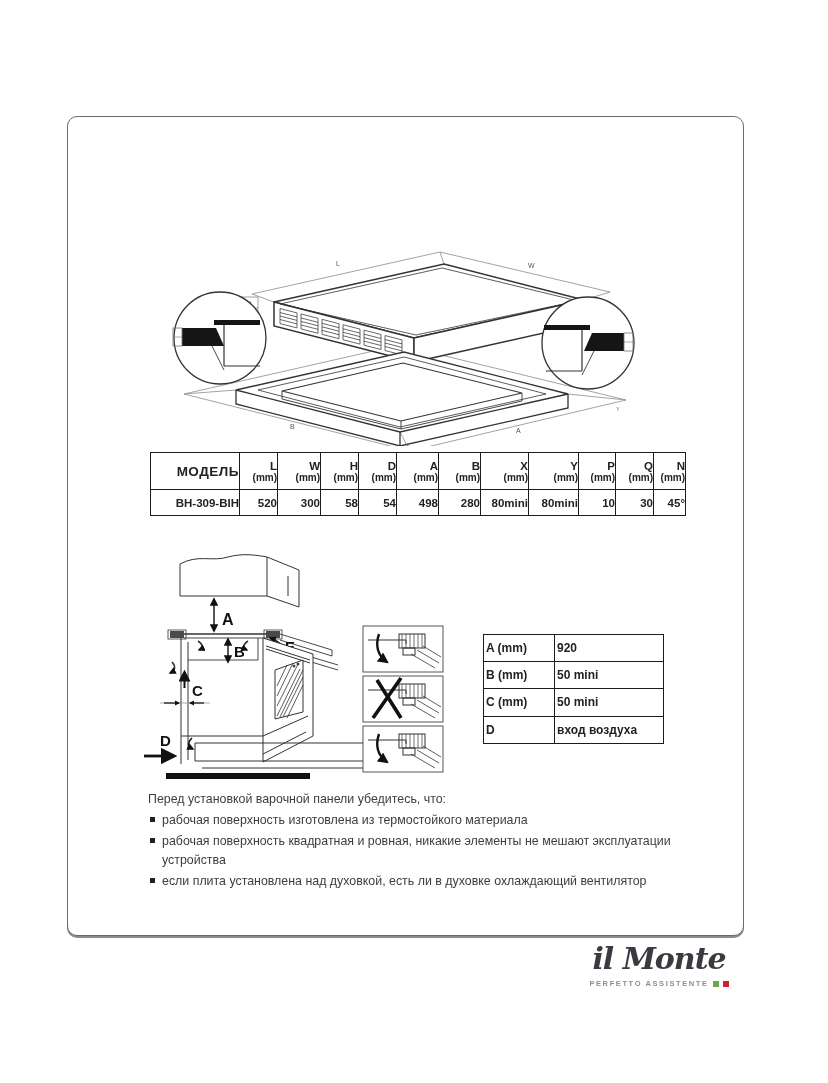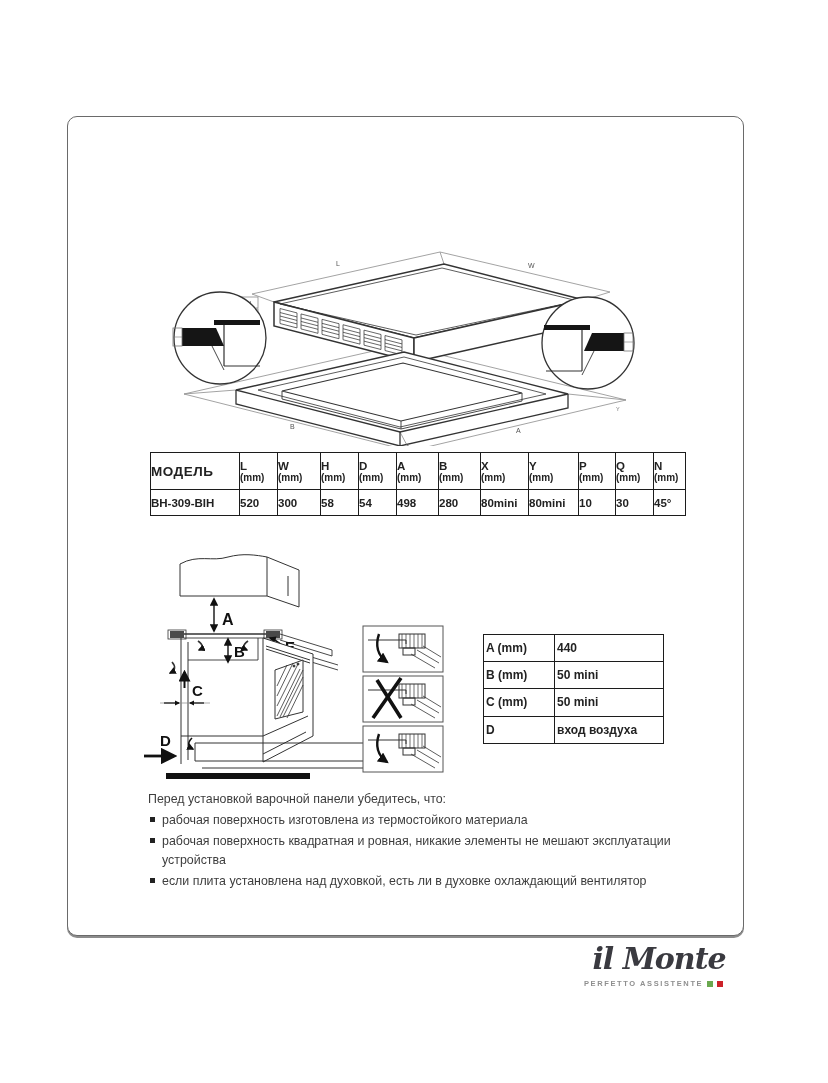--- a/index.html
+++ b/index.html
@@ -8,21 +8,21 @@
   .card{position:absolute;left:67px;top:116px;width:675px;height:818px;background:#fff;
         border:1.5px solid #6a6a6a;border-radius:10px;box-shadow:0 2px 0 rgba(45,45,45,.55);}
   .intro{position:absolute;left:148px;top:199px;width:548px;font-size:12.6px;line-height:20px;
          color:#404040;letter-spacing:-0.1px;}
   svg text{font-family:"Liberation Sans",sans-serif;}
   .hobsvg{position:absolute;left:156px;top:250px;}
   .instsvg{position:absolute;left:140px;top:546px;}
 
   
   .dimtab{position:absolute;left:150px;top:452px;width:535px;border-collapse:collapse;table-layout:fixed;}
-  .dimtab td{border:1.6px solid #1c1c1c;text-align:left;vertical-align:middle;padding:0;
+  .dimtab td{border:1.6px solid #1c1c1c;text-align:right;vertical-align:middle;padding:0;
              font-weight:bold;color:#222;}
   .dimtab .hrow td{height:36px;}
   .dimtab .drow td{height:25px;font-size:11.5px;}
   .dimtab .model-h{font-size:13.5px;letter-spacing:.5px;}
   .dimtab .cl{font-size:11.5px;line-height:12px;}
   .dimtab .cu{font-size:10px;line-height:11px;}
   .dimtab .model-v{font-size:11.5px;}
 
   
   .cleartab{position:absolute;left:483px;top:634px;width:181px;border-collapse:collapse;table-layout:fixed;}
@@ -33,21 +33,21 @@
   
   .checklist{position:absolute;left:148px;top:790px;width:565px;font-size:12.4px;line-height:19px;color:#3d3d3d;}
   .checklist .chead{margin-bottom:2px;}
   .citem{display:flex;align-items:flex-start;margin-top:2px;}
   .bullet-square{flex:0 0 auto;width:5px;height:5px;background:#222;margin:6px 7px 0 2px;}
 
   
   .logo{position:absolute;left:584px;top:942px;width:150px;text-align:center;}
   .brand{font-family:"DejaVu Serif",serif;font-style:italic;font-weight:bold;font-size:30px;
          color:#3a3a40;letter-spacing:-1px;line-height:34px;}
-  .tagline{display:flex;align-items:center;justify-content:flex-start;gap:4px;margin-top:3px;}
+  .tagline{display:flex;align-items:center;justify-content:center;gap:4px;margin-top:3px;}
   .tagline span.tg{font-size:7.5px;font-weight:bold;letter-spacing:1.6px;color:#8f8f8f;}
   .sq{width:6px;height:6px;display:inline-block;}
   .sq-green{background:#6aa84f;}
   .sq-red{background:#cc2229;}
 </style>
 </head>
 <body>
 
 <div class="page">
   <div class="card"></div>
@@ -304,21 +304,21 @@
         <path d="M271,208 L295,222 M277,204 L299,217 M283,200 L301,211" stroke="#333" stroke-width="0.8"></path>
         <path d="M239,188 Q233,206 247,216" stroke="#111" stroke-width="2.4" marker-end="url(#ah3)"></path>
       </g>
     </g>
   </svg>
 
   <table class="cleartab">
     <tbody>
         <tr>
       <td class="lab">A (mm)</td>
-      <td>440</td>
+      <td>920</td>
     </tr>
     <tr>
       <td class="lab">B (mm)</td>
       <td>50 mini</td>
     </tr>
     <tr>
       <td class="lab">C (mm)</td>
       <td>50 mini</td>
     </tr>
     <tr>

